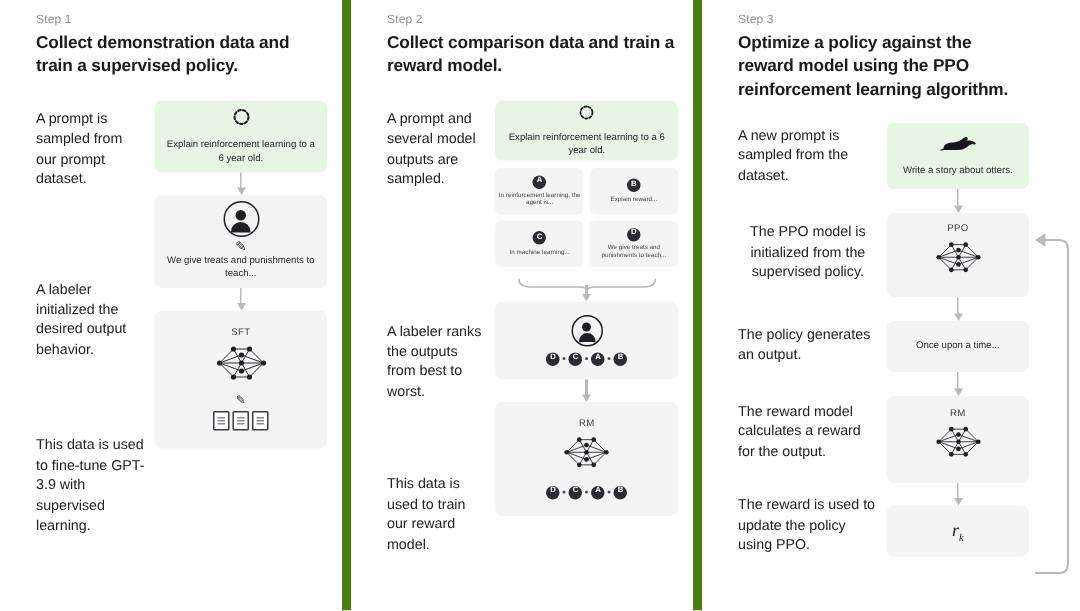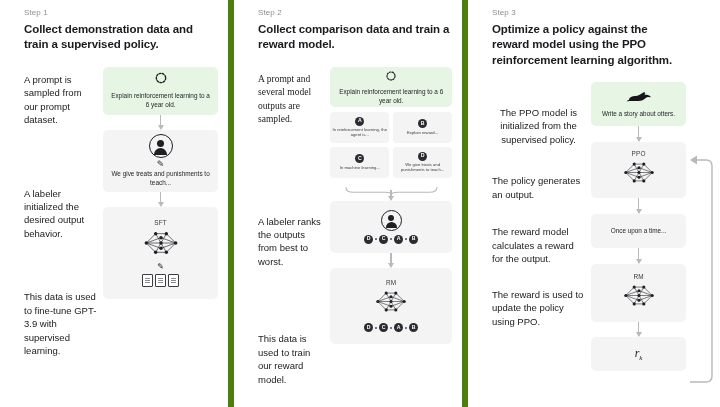--- a/index.html
+++ b/index.html
@@ -163,23 +163,23 @@
       </div>
     </div>
   </div>
 
   <div class="col">
     <div class="step-label">Step 2</div>
     <div class="step-title">Collect comparison data and train a reward model.</div>
 
     <div class="body-grid">
       <div class="text-col">
-        <div class="para" style="margin-top:6px;font-family:Liberation Serif, serif;">A prompt and several model outputs are sampled.</div>
+        <div class="para" style="margin-top:6px;">A prompt and several model outputs are sampled.</div>
         <div class="para" style="margin-top:88px;">A labeler ranks the outputs from best to worst.</div>
-        <div class="para" style="margin-top:64px;">This data is used to train our reward model.</div>
+        <div class="para" style="margin-top:48px;">This data is used to train our reward model.</div>
       </div>
 
       <div class="flow-col">
         <div class="card green s2-prompt">
           <span>
             <svg width="12" height="12" viewBox="0 0 24 24" fill="none" stroke="#1f1f24" stroke-width="2.4" stroke-linecap="round" stroke-dasharray="3 2.6">
               <circle cx="12" cy="12" r="8"></circle>
             </svg>
           </span>
           <div class="card-text" style="margin-top:2px;">Explain reinforcement learning to a 6 year old.</div>
@@ -275,20 +275,21 @@
       </div>
     </div>
   </div>
 
   <div class="col" style="padding-right:34px;">
     <div class="step-label">Step 3</div>
     <div class="step-title">Optimize a policy against the reward model using the PPO reinforcement learning algorithm.</div>
 
     <div class="body-grid">
       <div class="text-col">
+        <div class="para" style="margin-top:2px;">A new prompt is sampled from the dataset.</div>
         <div class="para" style="margin-top:24px;text-align:center;">The PPO model is initialized from the supervised policy.</div>
         <div class="para" style="margin-top:28px;">The policy generates an output.</div>
         <div class="para" style="margin-top:24px;">The reward model calculates a reward for the output.</div>
         <div class="para" style="margin-top:22px;">The reward is used to update the policy using PPO.</div>
       </div>
 
       <div class="flow-col">
         <div class="card green s3-prompt">
           <span>
             <svg width="26" height="14" viewBox="0 0 52 26" fill="#15151a">

